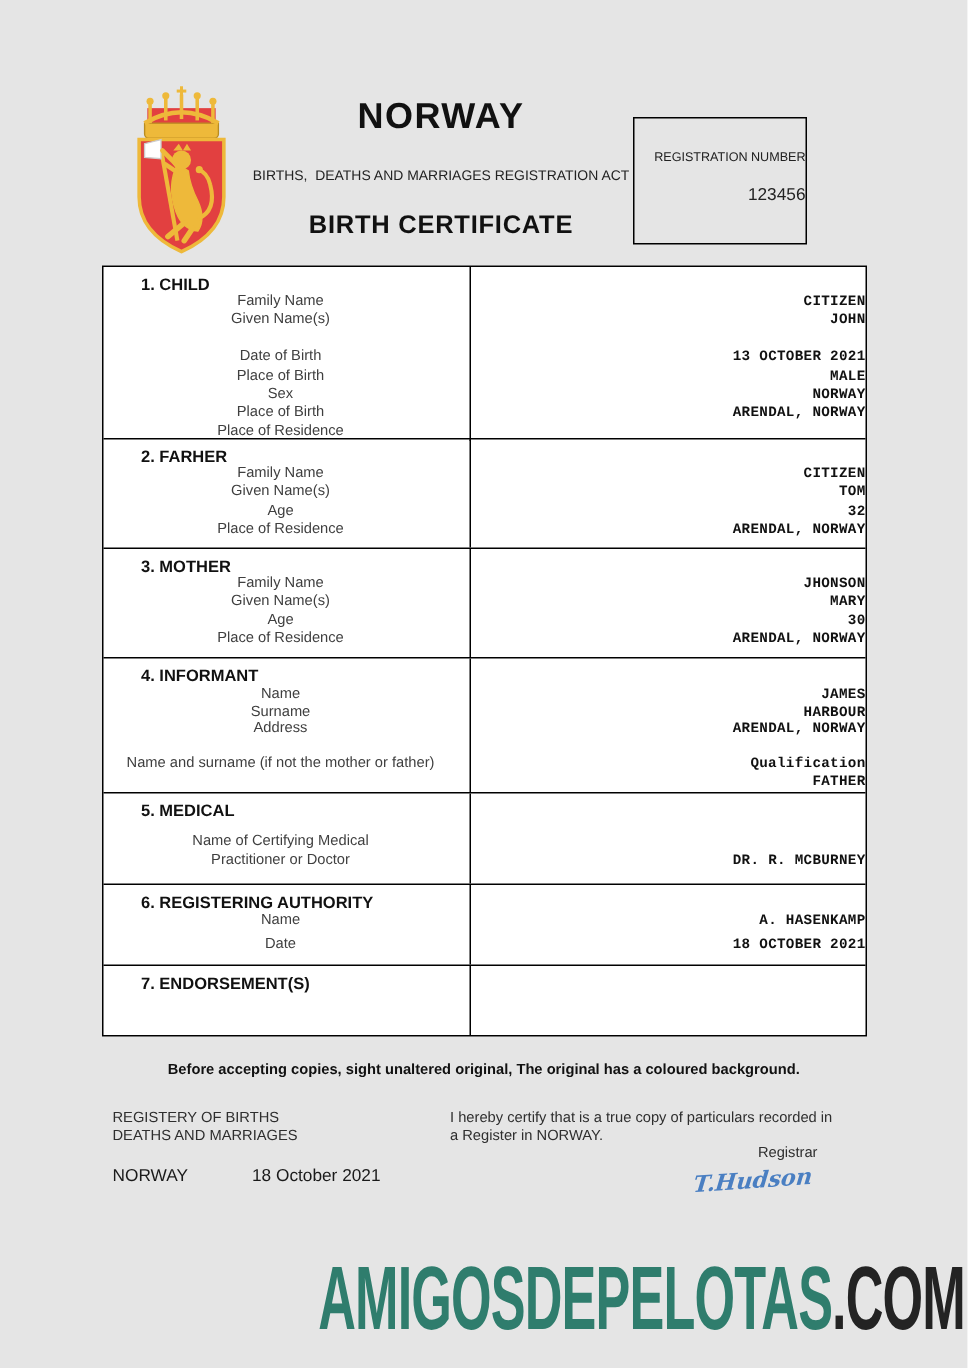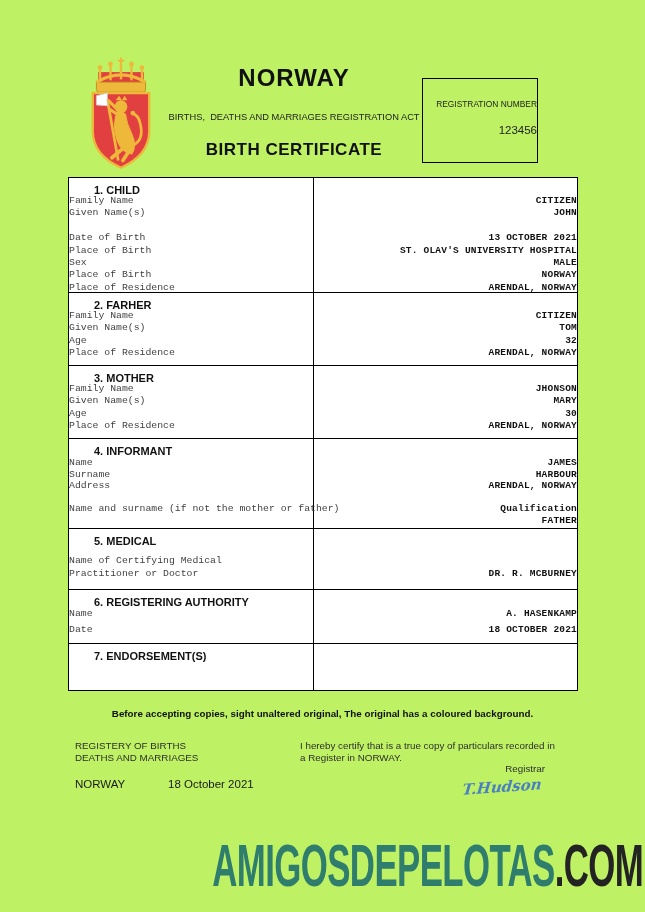--- a/index.html
+++ b/index.html
@@ -1,38 +1,38 @@
 <!DOCTYPE html>
 <html><head>
 <meta charset="utf-8">
 <style>
   * { margin:0; padding:0; box-sizing:border-box; }
   html,body { background:#ffffff; }
   body { font-family:"Liberation Sans", sans-serif; color:#000; }
-  .page { position:relative; width:645px; height:912px; background:#bef264; overflow:hidden; }
+  .page { position:relative; width:645px; height:912px; background:#e5e5e5; overflow:hidden; }
 
   
   .crest { position:absolute; left:80px; top:56px; width:82px; height:116px; }
   .head-center { position:absolute; left:163px; top:64px; width:262px; text-align:center; }
   .country-title { font-size:24px; font-weight:bold; letter-spacing:1px; color:#111; }
   .act-line { margin-top:20px; font-size:9.3px; color:#222; white-space:pre; }
   .doc-title { margin-top:18px; font-size:17px; font-weight:bold; letter-spacing:.5px; color:#111; }
   .reg-box { position:absolute; left:422px; top:78px; width:116px; height:85px; border:1.5px solid #000; text-align:right; }
   .reg-label { margin-top:20px; font-size:8.4px; color:#222; }
   .reg-number { margin-top:15px; font-size:11.5px; color:#222; }
 
   
   .cert-table { position:absolute; left:68px; top:177px; width:510px; border:1.5px solid #000; background:#fff; }
   .sec { display:grid; grid-template-columns:245px 1fr; border-bottom:1.4px solid #000; position:relative; }
   .sec:last-child { border-bottom:none; }
   .sec-left { position:relative; border-right:1.4px solid #000; }
   .sec-title { position:absolute; top:6px; left:25px; font-size:11px; font-weight:bold; white-space:nowrap; color:#111; }
   .lines { display:block; }
   .line { white-space:nowrap; }
-  .labels { text-align:left; padding-right:8px;font-family:Liberation Mono, monospace; }
+  .labels { text-align:center; padding-right:8px; }
   .labels .line { font-size:9.8px; color:#3f3f3f; }
   .values { text-align:right; padding-left:8px; }
   .values .line { font-family:"Liberation Mono", monospace; font-weight:bold; font-size:9.5px; letter-spacing:.2px; color:#111; }
 
   .sec-child { height:115px; } .sec-child .lines { padding-top:17px; } .sec-child .line { height:12.4px; line-height:12.4px; }
   .sec-father { height:73px; } .sec-father .lines { padding-top:17px; } .sec-father .line { height:12.3px; line-height:12.3px; }
   .sec-mother { height:73px; } .sec-mother .lines { padding-top:17px; } .sec-mother .line { height:12.3px; line-height:12.3px; }
   .sec-informant { height:90px; } .sec-informant .lines { padding-top:18px; } .sec-informant .line { height:11.6px; line-height:11.6px; }
   .sec-medical { height:61px; } .sec-medical .lines { padding-top:25px; } .sec-medical .line { height:13px; line-height:13px; }
   .sec-authority { height:54px; } .sec-authority .lines { padding-top:16px; } .sec-authority .line { height:15.5px; line-height:15.5px; }
@@ -129,21 +129,20 @@
             <div class="line">Place of Birth</div>
             <div class="line">Place of Residence</div>
           </div>
         </div>
         <div class="sec-right">
           <div class="lines values">
             <div class="line">CITIZEN</div>
             <div class="line">JOHN</div>
             <div class="line"></div>
             <div class="line">13 OCTOBER 2021</div>
-            <div class="line">ST. OLAV'S UNIVERSITY HOSPITAL</div>
             <div class="line">MALE</div>
             <div class="line">NORWAY</div>
             <div class="line">ARENDAL, NORWAY</div>
           </div>
         </div>
       </div>
       <div class="sec sec-father">
         <div class="sec-left">
           <div class="sec-title">2. FARHER</div>
           <div class="lines labels">

